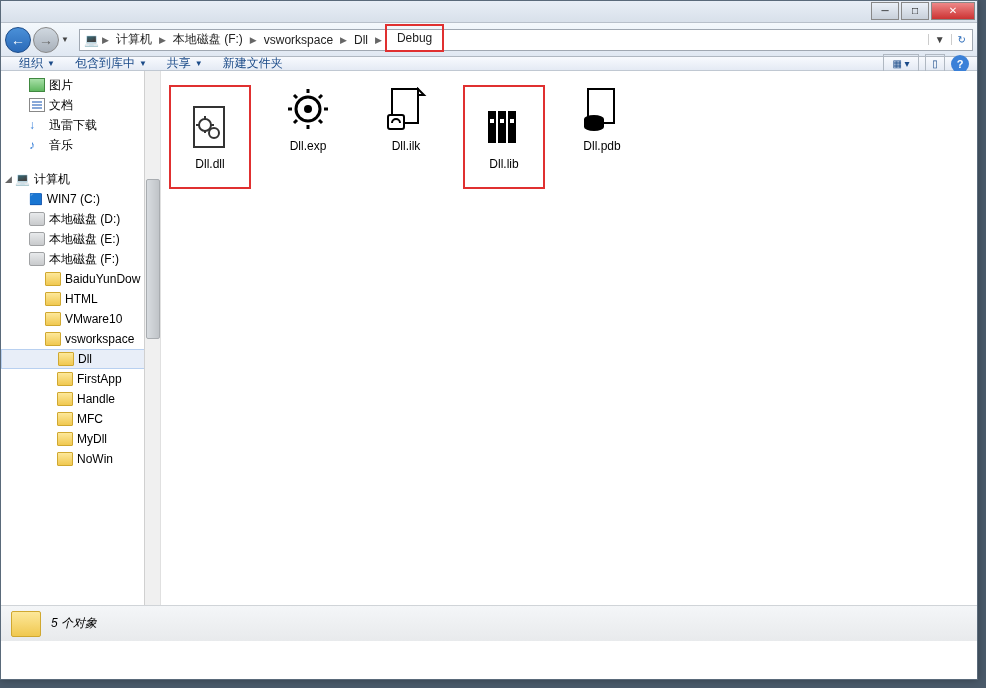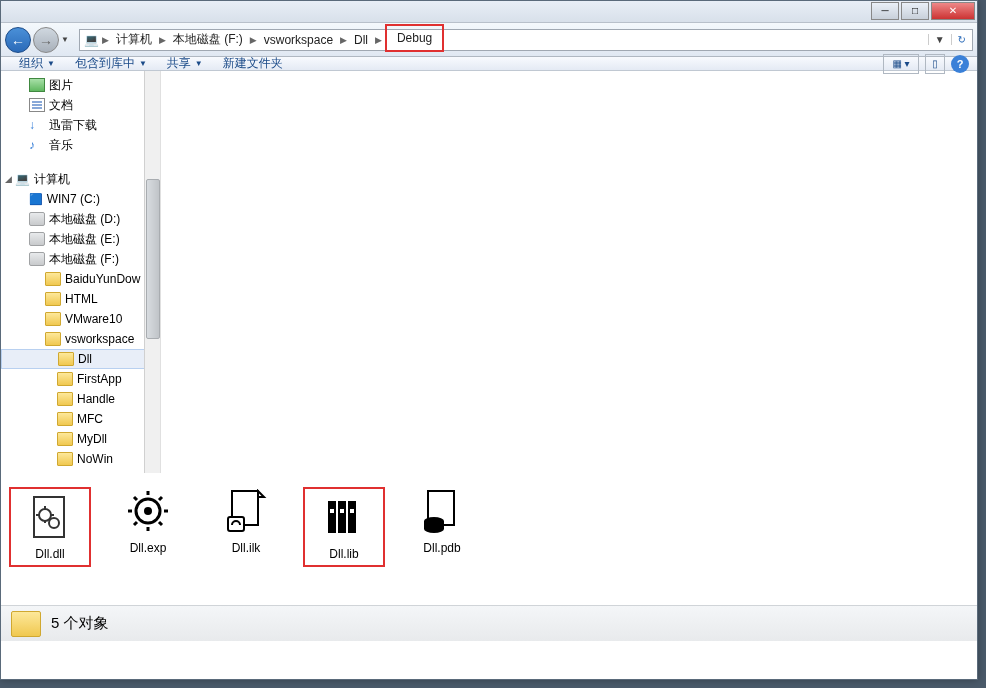--- a/index.html
+++ b/index.html
@@ -24,40 +24,40 @@
 .searchbox { width: 232px; height: 22px; background: #fff; border: 1px solid #a0a8b2; margin-left: 4px; display: flex; align-items: center; padding: 0 6px; font-size: 12px; color: #999; font-style: italic; }
 .searchbox .mag { margin-left: auto; color: #2a6ab8; font-style: normal; }
 .menubar { height: 22px; background: linear-gradient(to bottom,#f6f8fa,#e6e8ea); display: flex; align-items: center; font-size: 12px; border-bottom: 1px solid #d0d4d8; padding-left: 6px; }
 .menu-item { padding: 0 8px; }
 .toolbar { height: 14px; background: linear-gradient(to bottom,#f8fafe,#e4eaf4); display: flex; align-items: center; font-size: 12px; color: #1a4a88; border-bottom: 1px solid #c0c8d2; padding: 0 8px; }
 .tool-item { padding: 0 10px; display: flex; align-items: center; }
 .tool-item .dd { margin-left: 4px; font-size: 8px; }
 .tool-right { margin-left: auto; display: flex; align-items: center; gap: 6px; }
 .view-icon { width: 36px; height: 20px; border: 1px solid #b0b8c2; display: flex; align-items: center; justify-content: center; font-size: 10px; }
 .help-icon { width: 18px; height: 18px; border-radius: 50%; background: #3a80d8; color: #fff; display: flex; align-items: center; justify-content: center; font-size: 11px; font-weight: bold; }
-.body-area { display: flex; height: 534px; flex-direction: column; }
+.body-area { display: flex; height: 534px; }
 .sidebar { width: 160px; background: #fff; overflow: hidden; font-size: 12px; position: relative; border-right: 1px solid #e0e0e0; }
 .side-scroll { position: absolute; right: 0; top: 0; width: 16px; height: 100%; background: #f0f0f0; border-left: 1px solid #d0d0d0; }
 .side-thumb { position: absolute; top: 108px; width: 14px; left: 1px; height: 160px; background: linear-gradient(to right,#d8dce0,#c0c4c8); border: 1px solid #a8acb0; border-radius: 2px; }
 .side-tree { padding: 4px 0; width: 144px; }
 .tree-node { display: flex; align-items: center; height: 20px; padding-left: 16px; white-space: nowrap; overflow: hidden; }
 .tree-node.l1 { padding-left: 28px; }
 .tree-node.l2 { padding-left: 44px; }
 .tree-node.l3 { padding-left: 56px; }
 .tree-node.sel { background: #e8eef8; border: 1px solid #b8d0f0; }
 .tree-icon { width: 16px; height: 14px; margin-right: 4px; display: inline-block; }
 .fld { background: linear-gradient(to bottom,#fde89a,#f0c850); border: 1px solid #d0a830; border-radius: 1px; }
 .drv { background: linear-gradient(to bottom,#e8eaec,#c8cacc); border: 1px solid #a0a2a4; border-radius: 2px; }
 .tree-section { height: 20px; display: flex; align-items: center; padding-left: 4px; font-weight: normal; }
 .tree-expand { width: 10px; font-size: 9px; color: #666; }
 .content { flex: 1; background: #fff; padding: 14px 8px; display: flex; gap: 16px; align-items: flex-start; }
 .file-item { width: 82px; display: flex; flex-direction: column; align-items: center; font-size: 12px; }
-.file-item.hl { border: 2px solid #e03030; padding: 4px; }
+.file-item.hl { border: 2px solid #e03030; padding: 16px; }
 .file-icon { width: 48px; height: 48px; margin-bottom: 6px; display: flex; align-items: center; justify-content: center; }
-.status { height: 36px; background: linear-gradient(to bottom,#f4f6f8,#e8eaec); border-top: 1px solid #d0d4d8; display: flex; align-items: center; padding-left: 10px; font-size: 15px; }
+.status { height: 36px; background: linear-gradient(to bottom,#f4f6f8,#e8eaec); border-top: 1px solid #d0d4d8; display: flex; align-items: center; padding-left: 10px; font-size: 12px; font-style: italic; }
 .status-icon { width: 30px; height: 26px; margin-right: 10px; }
 .fld-big { background: linear-gradient(to bottom,#fde89a,#f0c850); border: 1px solid #d0a830; border-radius: 2px; width: 100%; height: 100%; }
 .pic-icon { background: linear-gradient(to bottom,#a8e0a8,#60b860); border: 1px solid #408840; }
 .doc-icon { background: #fff; border: 1px solid #888; position: relative; }
 .doc-icon::before { content:""; position:absolute; top:2px; left:2px; right:2px; height:2px; background:#88a8d8; box-shadow: 0 3px 0 #88a8d8, 0 6px 0 #88a8d8; }
 .music-icon { background: #fff; position: relative; }
 .music-icon::before { content:"♪"; color:#3a80d8; font-size:12px; }
 .dl-icon { background: #fff; position: relative; }
 .dl-icon::before { content:"↓"; color:#3a80d8; font-size:12px; font-weight:bold; }
 </style>

